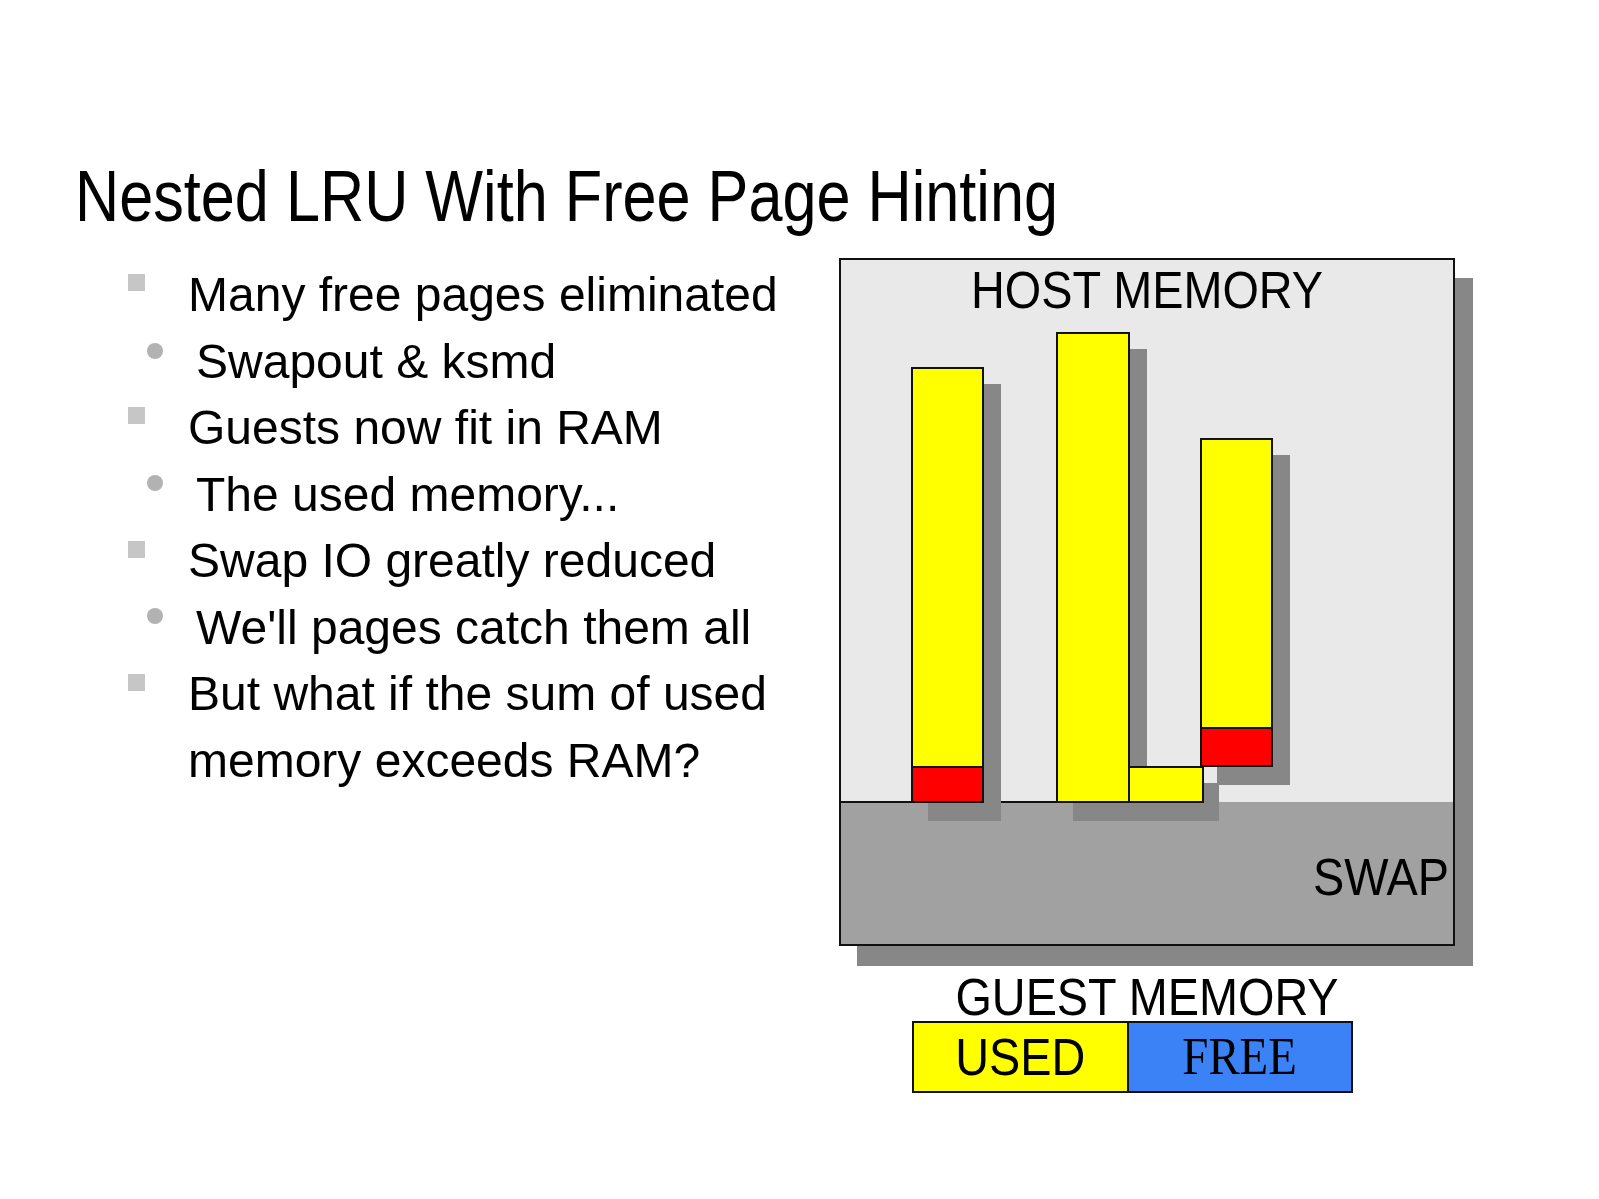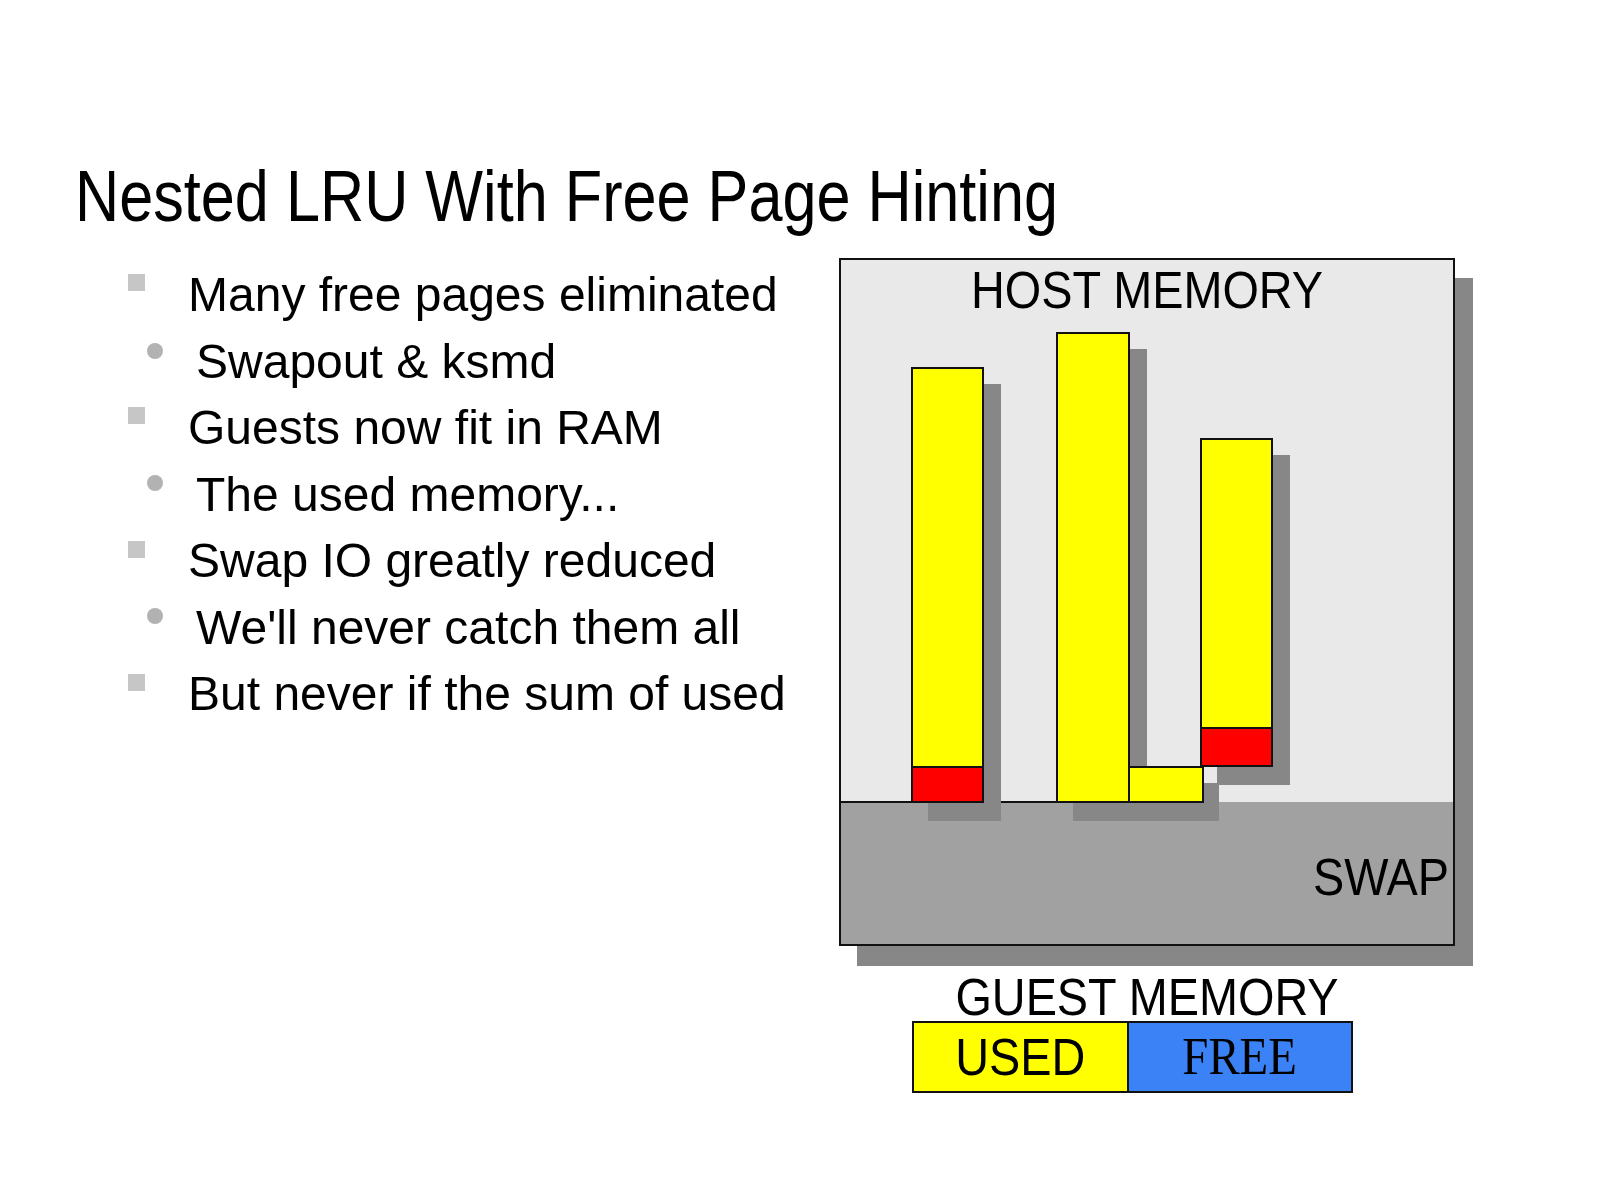--- a/index.html
+++ b/index.html
@@ -65,22 +65,23 @@
   <div class="abs dot" style="left:147px; top:475px;"></div>
   <div class="abs sq" style="left:128px; top:541px;"></div>
   <div class="abs dot" style="left:147px; top:608px;"></div>
   <div class="abs sq" style="left:128px; top:674px;"></div>
 
   <div class="abs b-text" style="left:188px; top:262px;">Many free pages eliminated</div>
   <div class="abs b-text" style="left:188px; top:395px;">Guests now fit in RAM</div>
   <div class="abs b-text" style="left:196px; top:329px;">Swapout &amp; ksmd</div>
   <div class="abs b-text" style="left:196px; top:462px;">The used memory...</div>
   <div class="abs b-text" style="left:188px; top:528px;">Swap IO greatly reduced</div>
-  <div class="abs b-text" style="left:196px; top:595px;">We'll never catch them all</div>
-  <div class="abs b-text" style="left:188px; top:661px;">But never if the sum of used</div>
+  <div class="abs b-text" style="left:196px; top:595px;">We'll pages catch them all</div>
+  <div class="abs b-text" style="left:188px; top:661px;">But what if the sum of used</div>
+  <div class="abs b-text" style="left:188px; top:728px;">memory exceeds RAM?</div>
 
   <div class="abs shadow" style="left:857px; top:278px; width:616px; height:688px;"></div>
   <div class="abs host-box"></div>
   <div class="abs swap-band"></div>
   <div class="abs baseline"></div>
 
   <div class="abs shadow" style="left:928px;  top:384px; width:73px; height:437px;"></div>
   <div class="abs shadow" style="left:1073px; top:349px; width:74px; height:472px;"></div>
   <div class="abs shadow" style="left:1142px; top:783px; width:77px; height:38px;"></div>
   <div class="abs shadow" style="left:1217px; top:455px; width:73px; height:330px;"></div>

